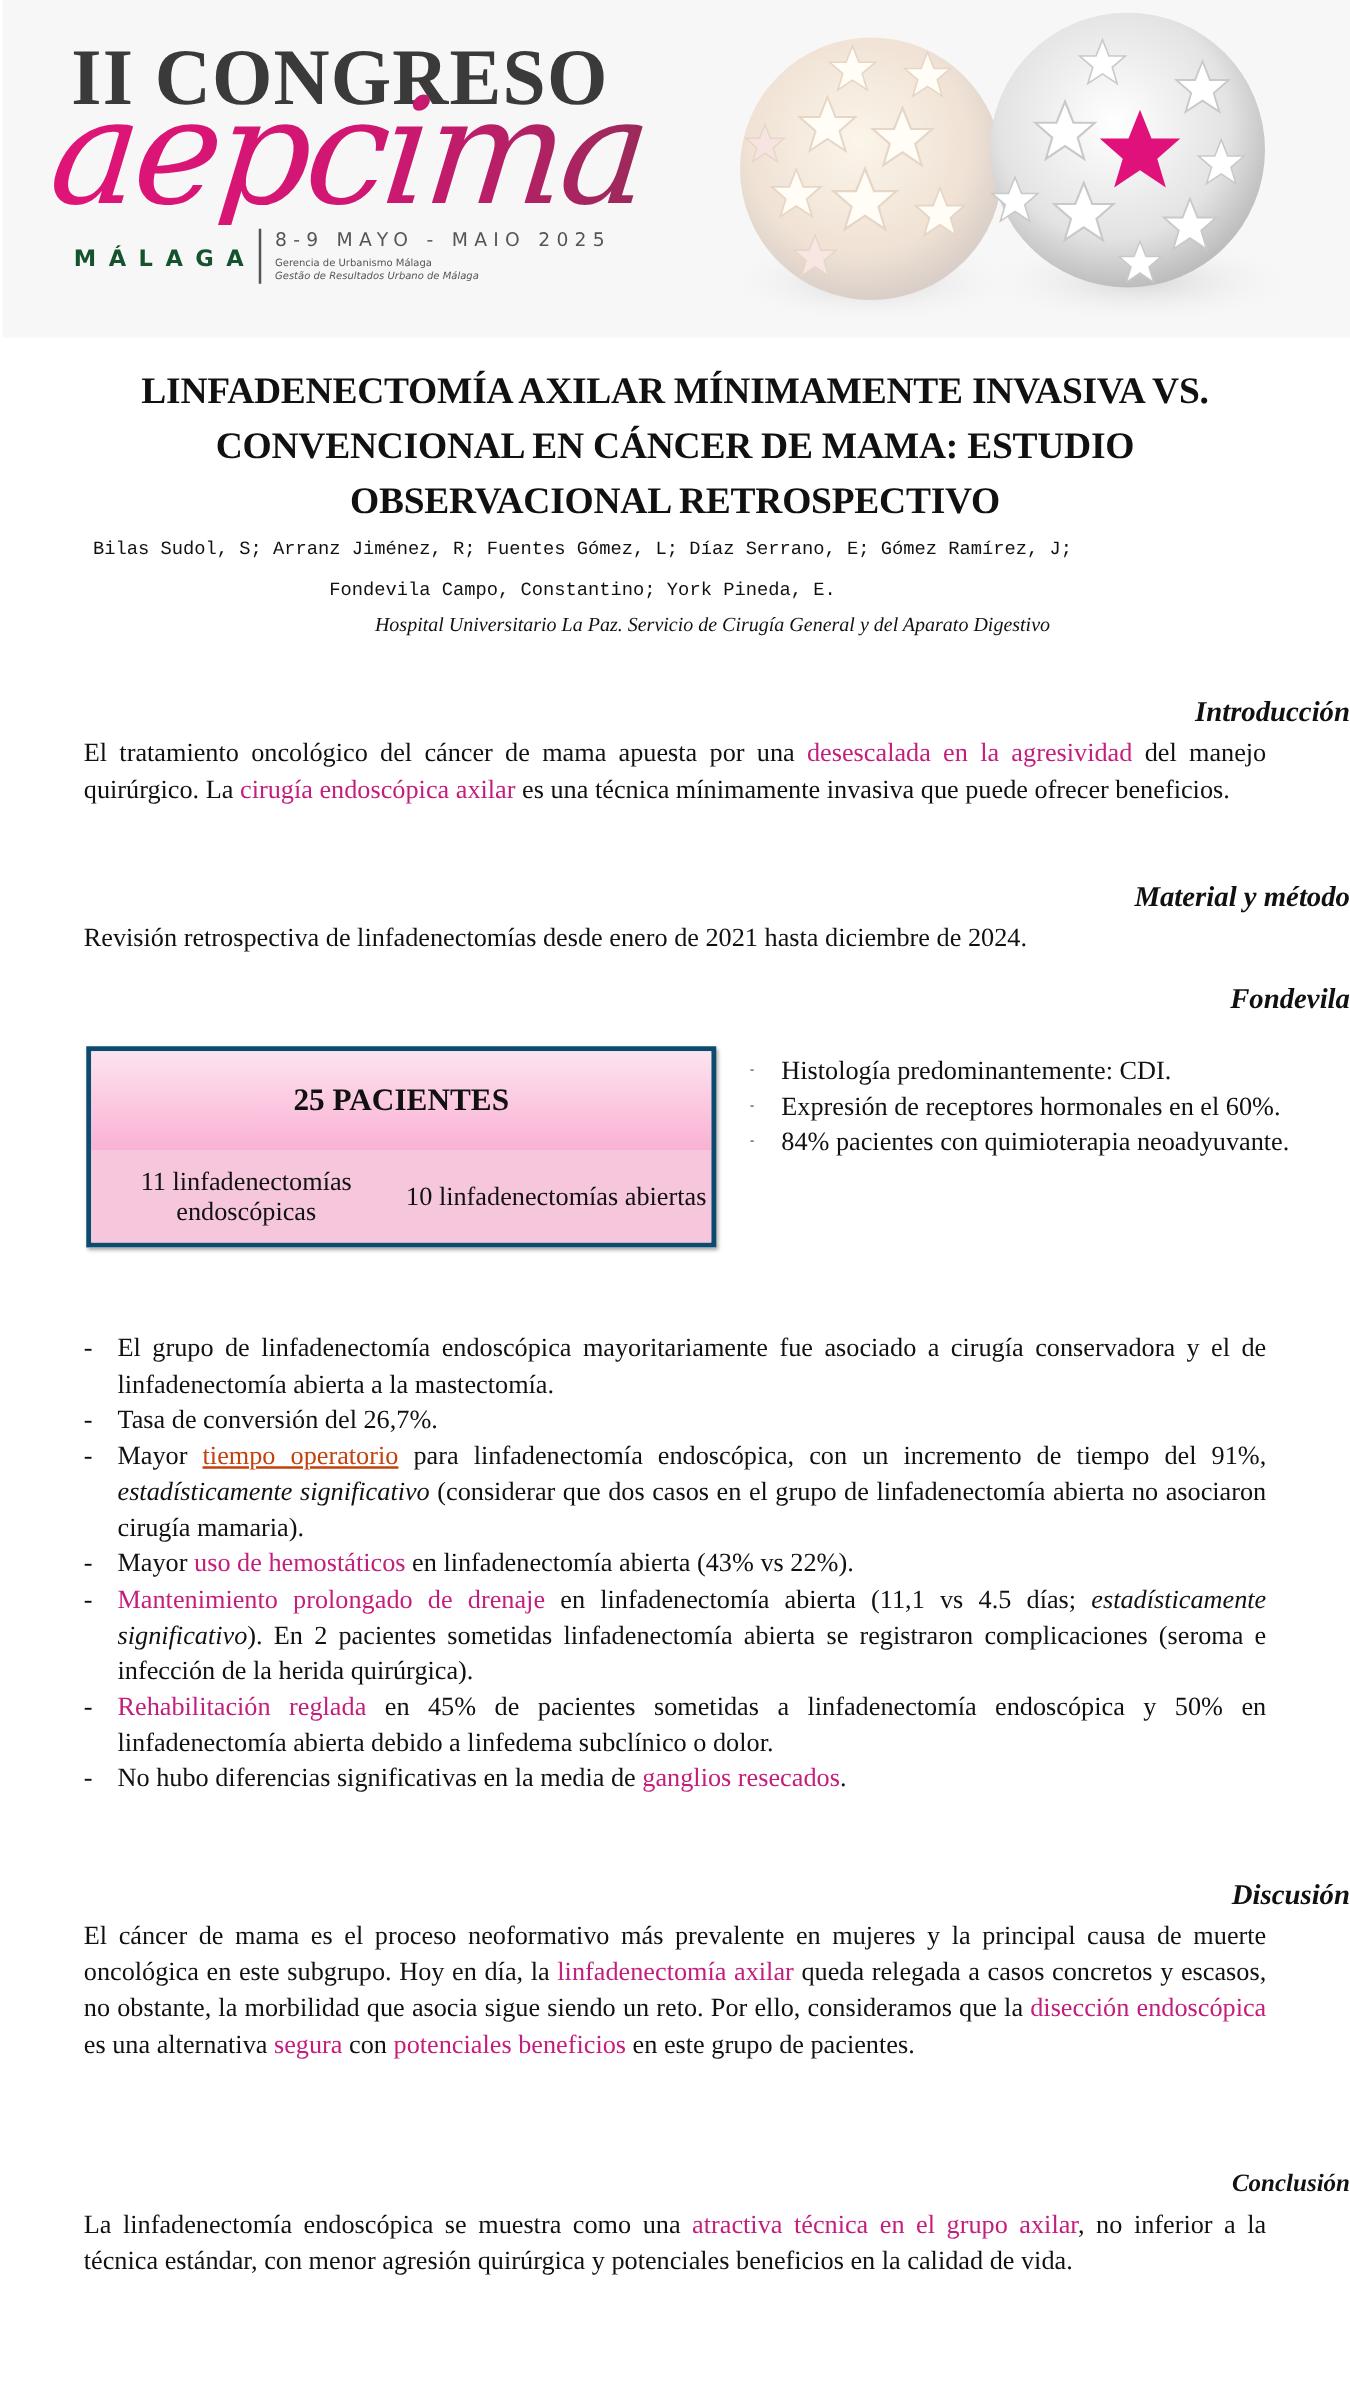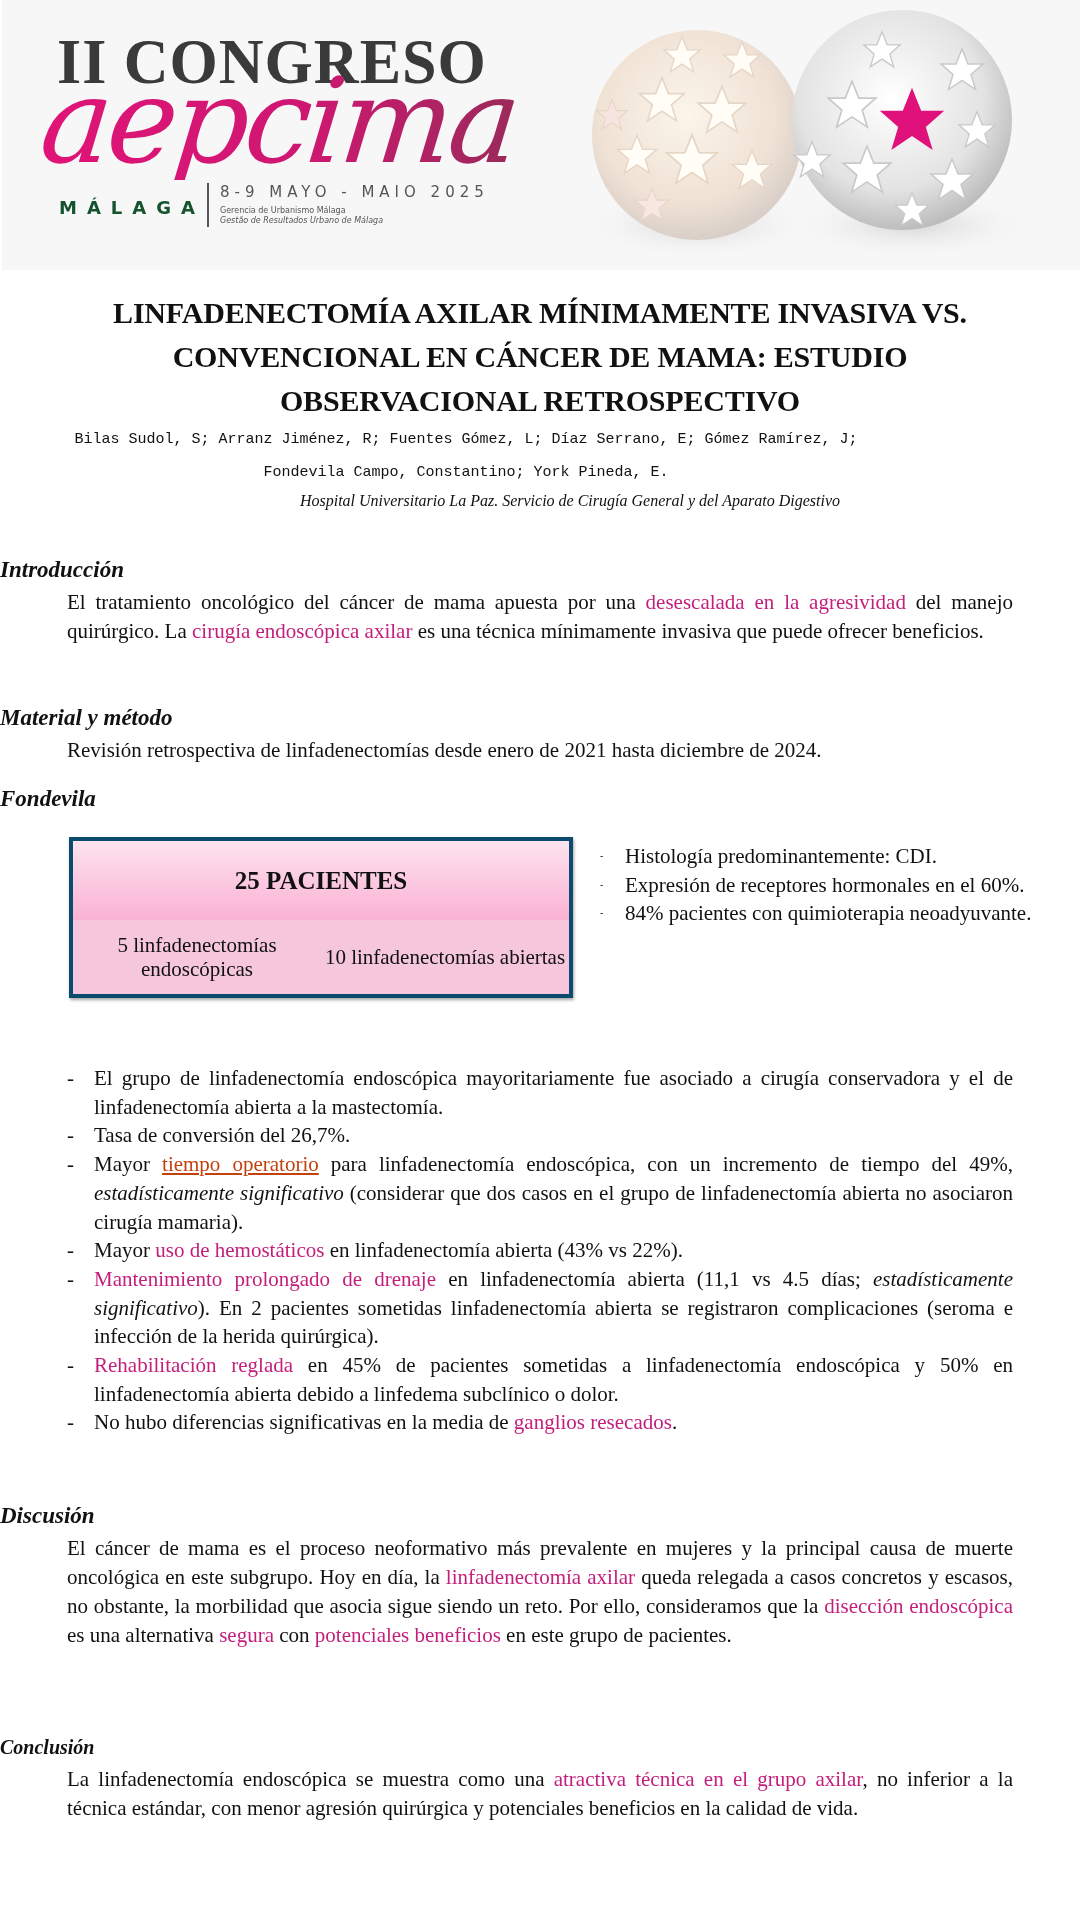--- a/index.html
+++ b/index.html
@@ -40,21 +40,21 @@
   #logo-sub2 { top: 216px; font-style: italic; }
   #flowers { left: 580px; top: 10px; width: 500px; height: 260px; }
 
   
   .title {
     left: 0; width: 1080px; text-align: center; font-weight: bold; font-size: 30px;
     line-height: 44px; top: 291px; letter-spacing: -0.2px;
   }
   .authors { left: 0; width: 932px; text-align: center; font-size: 15px; line-height: 33px; top: 423px; font-family: Liberation Mono, monospace; }
   .affil { left: 0; width: 1080px; text-align: center; font-size: 16px; font-style: italic; top: 492px; padding-left: 30px; }
-  .h2 { left: 0; width: 1080px; text-align: left; font-size: 23px; font-weight: bold; font-style: italic; }
+  .h2 { left: 0; width: 1080px; text-align: right; font-size: 23px; font-weight: bold; font-style: italic; }
   .para {
     left: 67px; width: 946px; font-size: 21px; line-height: 29px; text-align: justify;
   }
   .hl { color: #c41e7c; }
   .it { font-style: italic; }
 
   
   #pac-box {
     left: 69px; top: 837px; width: 496px; height: 153px;
     box-shadow: 1px 2px 3px rgba(0,0,0,0.35); border: 4px solid #0c4a6e;
@@ -157,35 +157,35 @@
 <div class="abs para" style="top:588px"><span>El tratamiento oncológico del cáncer de mama apuesta por una </span><span class="hl" style="color: rgb(196, 30, 124);">desescalada en la agresividad</span><span> del manejo quirúrgico. La </span><span class="hl" style="color: rgb(196, 30, 124);">cirugía endoscópica axilar</span><span> es una técnica mínimamente invasiva que puede ofrecer beneficios.</span></div>
 
 <div class="abs h2" style="top:705px">Material y método</div>
 <div class="abs para" style="top:736px">Revisión retrospectiva de linfadenectomías desde enero de 2021 hasta diciembre de 2024.</div>
 
 <div class="abs h2" style="top:786px">Fondevila</div>
 
 <div id="pac-box" class="abs">
   <div id="pac-head">25 PACIENTES</div>
   <div id="pac-body">
-    <div class="pac-col">5 linfadenectomías endoscópicas</div>
+    <div class="pac-col">11 linfadenectomías endoscópicas</div>
     <div class="pac-col">10 linfadenectomías abiertas</div>
   </div>
 </div>
 
 <div id="side-list" class="abs">
   <div class="side-item"><span class="side-dash">-</span><span>Histología predominantemente: CDI.</span></div>
   <div class="side-item"><span class="side-dash">-</span><span>Expresión de receptores hormonales en el 60%.</span></div>
   <div class="side-item"><span class="side-dash">-</span><span>84% pacientes con quimioterapia neoadyuvante.</span></div>
 </div>
 
 <div id="bullets" class="abs">
   <div class="bullet"><span class="bdash">-</span><span>El grupo de linfadenectomía endoscópica mayoritariamente fue asociado a cirugía conservadora y el de linfadenectomía abierta a la mastectomía.</span></div>
   <div class="bullet"><span class="bdash">-</span><span>Tasa de conversión del 26,7%.</span></div>
-  <div class="bullet"><span class="bdash">-</span><span>Mayor </span><span class="hl" style="color: #c2410c; text-decoration: underline;">tiempo operatorio</span><span> para linfadenectomía endoscópica, con un incremento de tiempo del 49%, </span><span class="it">estadísticamente significativo</span><span> (considerar que dos casos en el grupo de linfadenectomía abierta no asociaron cirugía mamaria).</span></div>
+  <div class="bullet"><span class="bdash">-</span><span>Mayor </span><span class="hl" style="color: #c2410c; text-decoration: underline;">tiempo operatorio</span><span> para linfadenectomía endoscópica, con un incremento de tiempo del 91%, </span><span class="it">estadísticamente significativo</span><span> (considerar que dos casos en el grupo de linfadenectomía abierta no asociaron cirugía mamaria).</span></div>
   <div class="bullet"><span class="bdash">-</span><span>Mayor </span><span class="hl" style="color: rgb(196, 30, 124);">uso de hemostáticos</span><span> en linfadenectomía abierta (43% vs 22%).</span></div>
   <div class="bullet"><span class="bdash">-</span><span class="hl" style="color: rgb(196, 30, 124);">Mantenimiento prolongado de drenaje</span><span> en linfadenectomía abierta (11,1 vs 4.5 días; </span><span class="it">estadísticamente significativo</span><span>). En 2 pacientes sometidas linfadenectomía abierta se registraron complicaciones (seroma e infección de la herida quirúrgica).</span></div>
   <div class="bullet"><span class="bdash">-</span><span class="hl" style="color: rgb(196, 30, 124);">Rehabilitación reglada</span><span> en 45% de pacientes sometidas a linfadenectomía endoscópica y 50% en linfadenectomía abierta debido a linfedema subclínico o dolor.</span></div>
   <div class="bullet"><span class="bdash">-</span><span>No hubo diferencias significativas en la media de </span><span class="hl" style="color: rgb(196, 30, 124);">ganglios resecados</span><span>.</span></div>
 </div>
 
 <div class="abs h2" style="top:1503px">Discusión</div>
 <div class="abs para" style="top:1534px"><span>El cáncer de mama es el proceso neoformativo más prevalente en mujeres y la principal causa de muerte oncológica en este subgrupo. Hoy en día, la </span><span class="hl" style="color: rgb(196, 30, 124);">linfadenectomía axilar</span><span> queda relegada a casos concretos y escasos, no obstante, la morbilidad que asocia sigue siendo un reto. Por ello, consideramos que la </span><span class="hl" style="color: rgb(196, 30, 124);">disección endoscópica</span><span> es una alternativa </span><span class="hl" style="color: rgb(196, 30, 124);">segura</span><span> con </span><span class="hl" style="color: rgb(196, 30, 124);">potenciales beneficios</span><span> en este grupo de pacientes.</span></div>
 
 <div class="abs h2" style="top:1736px; font-size:20px">Conclusión</div>

